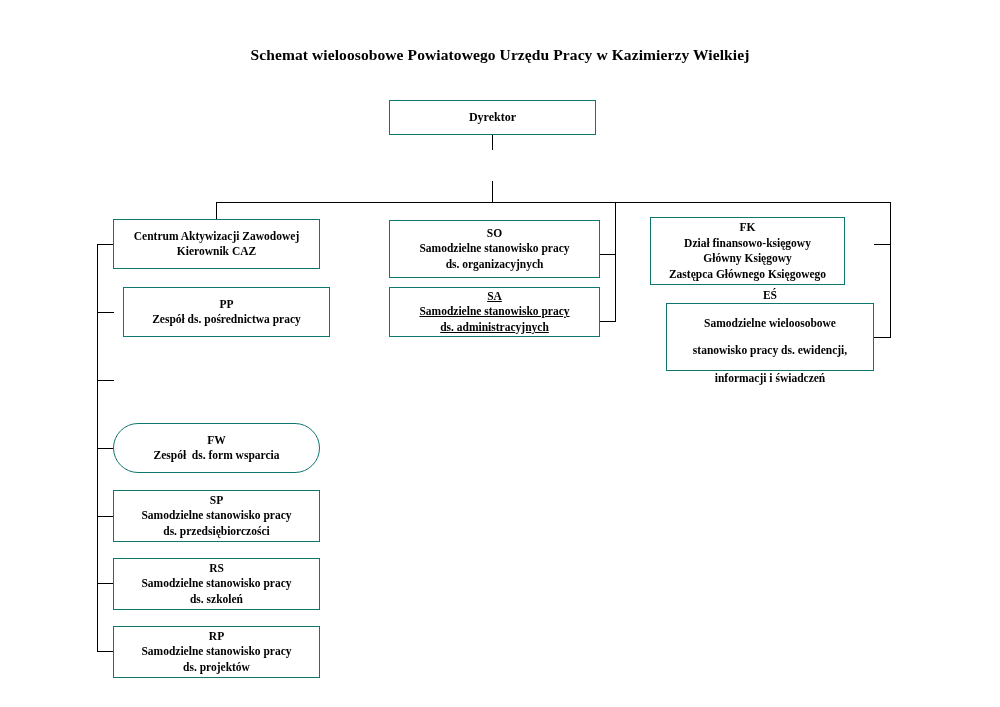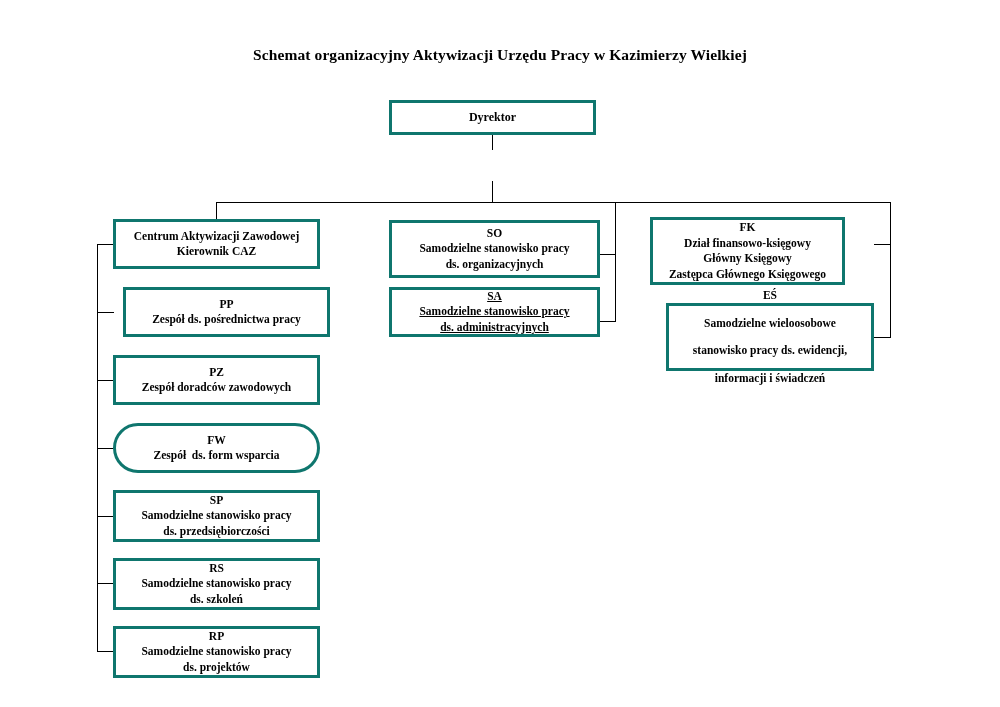--- a/index.html
+++ b/index.html
@@ -24,21 +24,21 @@
     top: 46px;
     width: 1000px;
     text-align: center;
     font-size: 15.5px;
     font-weight: bold;
     letter-spacing: 0.1px;
   }
   .node {
     position: absolute;
     box-sizing: border-box;
-    border: 3px solid #0f766e;
+    border: 1px solid #0f766e;
     background: #ffffff;
     display: flex;
     flex-direction: column;
     align-items: center;
     justify-content: center;
     text-align: center;
     font-size: 11.5px;
     font-weight: bold;
     line-height: 15.5px;
     padding: 0 16px;
@@ -56,21 +56,21 @@
     background: #000000;
   }
   .vline { width: 1px; }
   .hline { height: 1px; }
 </style>
 </head>
 <body>
 
 <div id="chart-canvas">
 
-  <div class="title">Schemat organizacyjny Aktywizacji Urzędu Pracy w Kazimierzy Wielkiej</div>
+  <div class="title">Schemat wieloosobowe Powiatowego Urzędu Pracy w Kazimierzy Wielkiej</div>
 
   <div class="conn vline" style="left:492px; top:134px; height:16px;"></div>
 
   <div class="conn vline" style="left:492px; top:181px; height:22px;"></div>
 
   <div class="conn hline" style="left:216px; top:202px; width:675px;"></div>
 
   <div class="conn vline" style="left:216px; top:202px; height:18px;"></div>
 
   <div class="conn vline" style="left:615px; top:202px; height:120px;"></div>
@@ -98,24 +98,20 @@
   <div class="node" style="left:113px; top:219px; width:207px; height:50px;">
     <span class="ln">Centrum Aktywizacji Zawodowej</span>
     <span class="ln">Kierownik CAZ</span>
   </div>
 
   <div class="node" style="left:113px; top:287px; width:207px; height:50px;margin-left:10px;">
     <span class="ln">PP</span>
     <span class="ln">Zespół ds. pośrednictwa pracy</span>
   </div>
 
-  <div class="node" style="left:113px; top:355px; width:207px; height:50px;">
-    <span class="ln">PZ</span>
-    <span class="ln">Zespół doradców zawodowych</span>
-  </div>
 
   <div class="node" style="left:113px; top:423px; width:207px; height:50px;border-radius:25px;">
     <span class="ln">FW</span>
     <span class="ln">Zespół  ds. form wsparcia</span>
   </div>
 
   <div class="node" style="left:113px; top:490px; width:207px; height:52px;">
     <span class="ln">SP</span>
     <span class="ln">Samodzielne stanowisko pracy</span>
     <span class="ln">ds. przedsiębiorczości</span>

